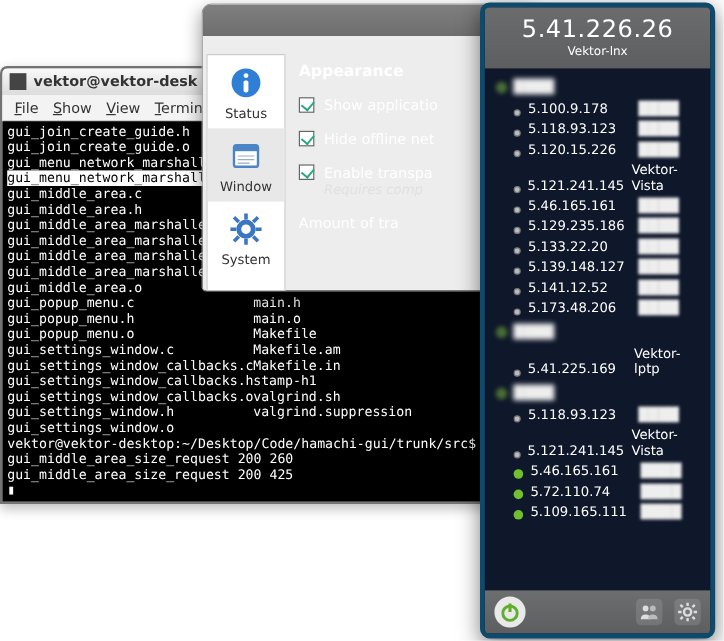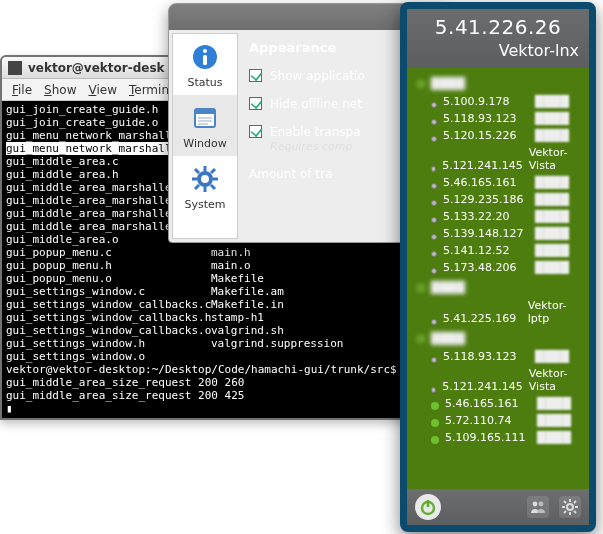--- a/index.html
+++ b/index.html
@@ -73,21 +73,21 @@
     position: absolute;
     left: 168px; top: 3px;
     width: 280px; height: 240px;
     border: 1px solid #999;
     border-radius: 8px 8px 4px 4px;
     background: linear-gradient(#7f7f7f,#6e6e6e 26px,#ededed 26px,#ededed);
     box-shadow: 0 6px 15px rgba(0,0,0,0.4);
     overflow: hidden;
   }
   .prefs-titlebar { height:26px; }
-  .prefs-body { display:flex; height: calc(100% - 26px); }
+  .prefs-body { display:flex; height: calc(100% - 26px); margin-top: 12px; }
   .prefs-sidebar {
     width: 66px;
     background: #fff;
     margin: 3px;
     border: 1px solid #ccc;
     display:flex; flex-direction:column;
   }
   .prefs-tab {
     display:flex; flex-direction:column; align-items:center;
     padding: 8px 0 6px;
@@ -114,35 +114,35 @@
     transform: rotate(40deg) scale(0.8);
   }
   .prefs-sub { font-style:italic; color:#e0e0e0; font-size:11px;}
   .prefs-amount { margin-top:4px; font-size:12px; color:#fff;}
 
   
   .net-panel {
     position: absolute;
     left: 400px; top: 2px;
     width: 196px; height: 530px;
-    border:7px solid #0c4a6e;
+    border:4px solid #0c4a6e;
     border-radius: 8px;
-    background: #4d7c0f;
+    background: #0f172a;
     box-shadow: 0 6px 18px rgba(0,0,0,0.5);
     color:#fff;
     overflow:hidden;
     display:flex; flex-direction:column;
   }
   .net-header {
     background: linear-gradient(#6a6c6e,#5c5e60);
     padding: 6px 10px 8px;
     text-align:center;
   }
   .net-ip { font-size:20px; font-weight:normal; letter-spacing:0.5px; }
-  .net-host { font-size:16px; margin-top:2px;text-align:right;}
+  .net-host { font-size:10px; margin-top:2px;}
   .net-list {
     flex:1;
     padding: 6px 4px 4px 8px;
     overflow:hidden;
     font-size:11px;
   }
   .net-group { margin-bottom:2px; }
   .net-group-head {
     display:flex; align-items:center; gap:6px;
     padding:3px 2px;

